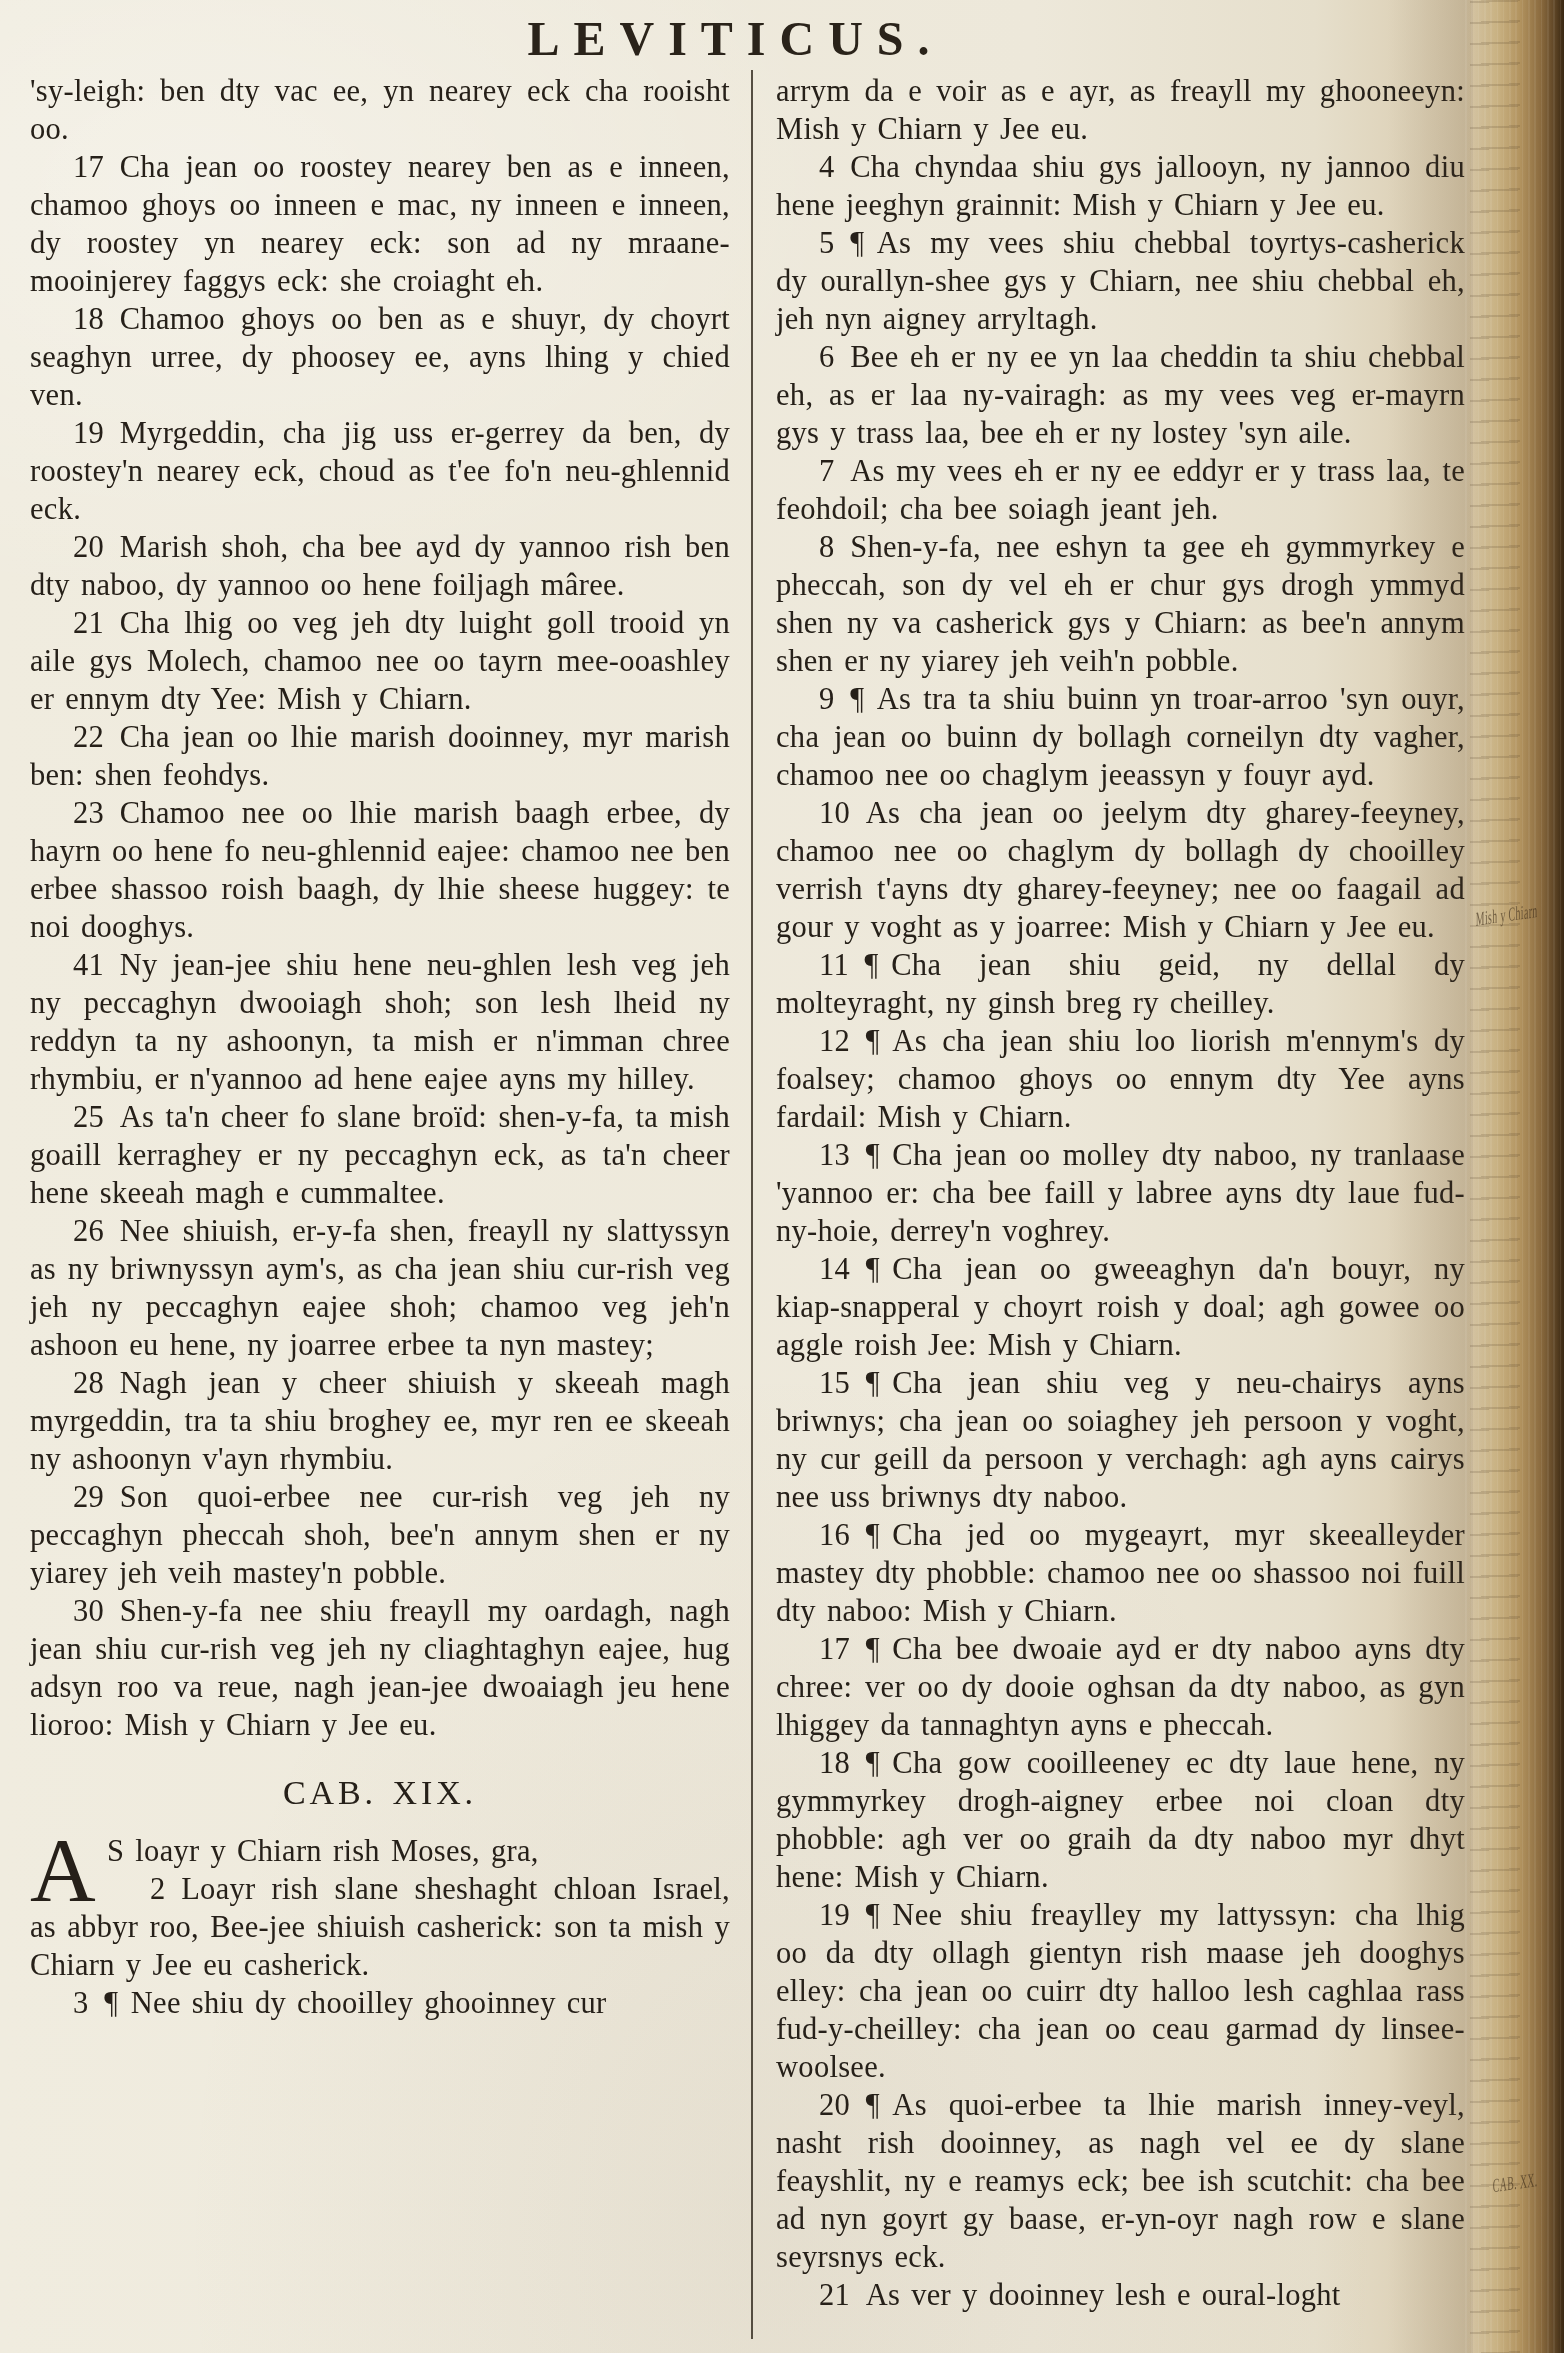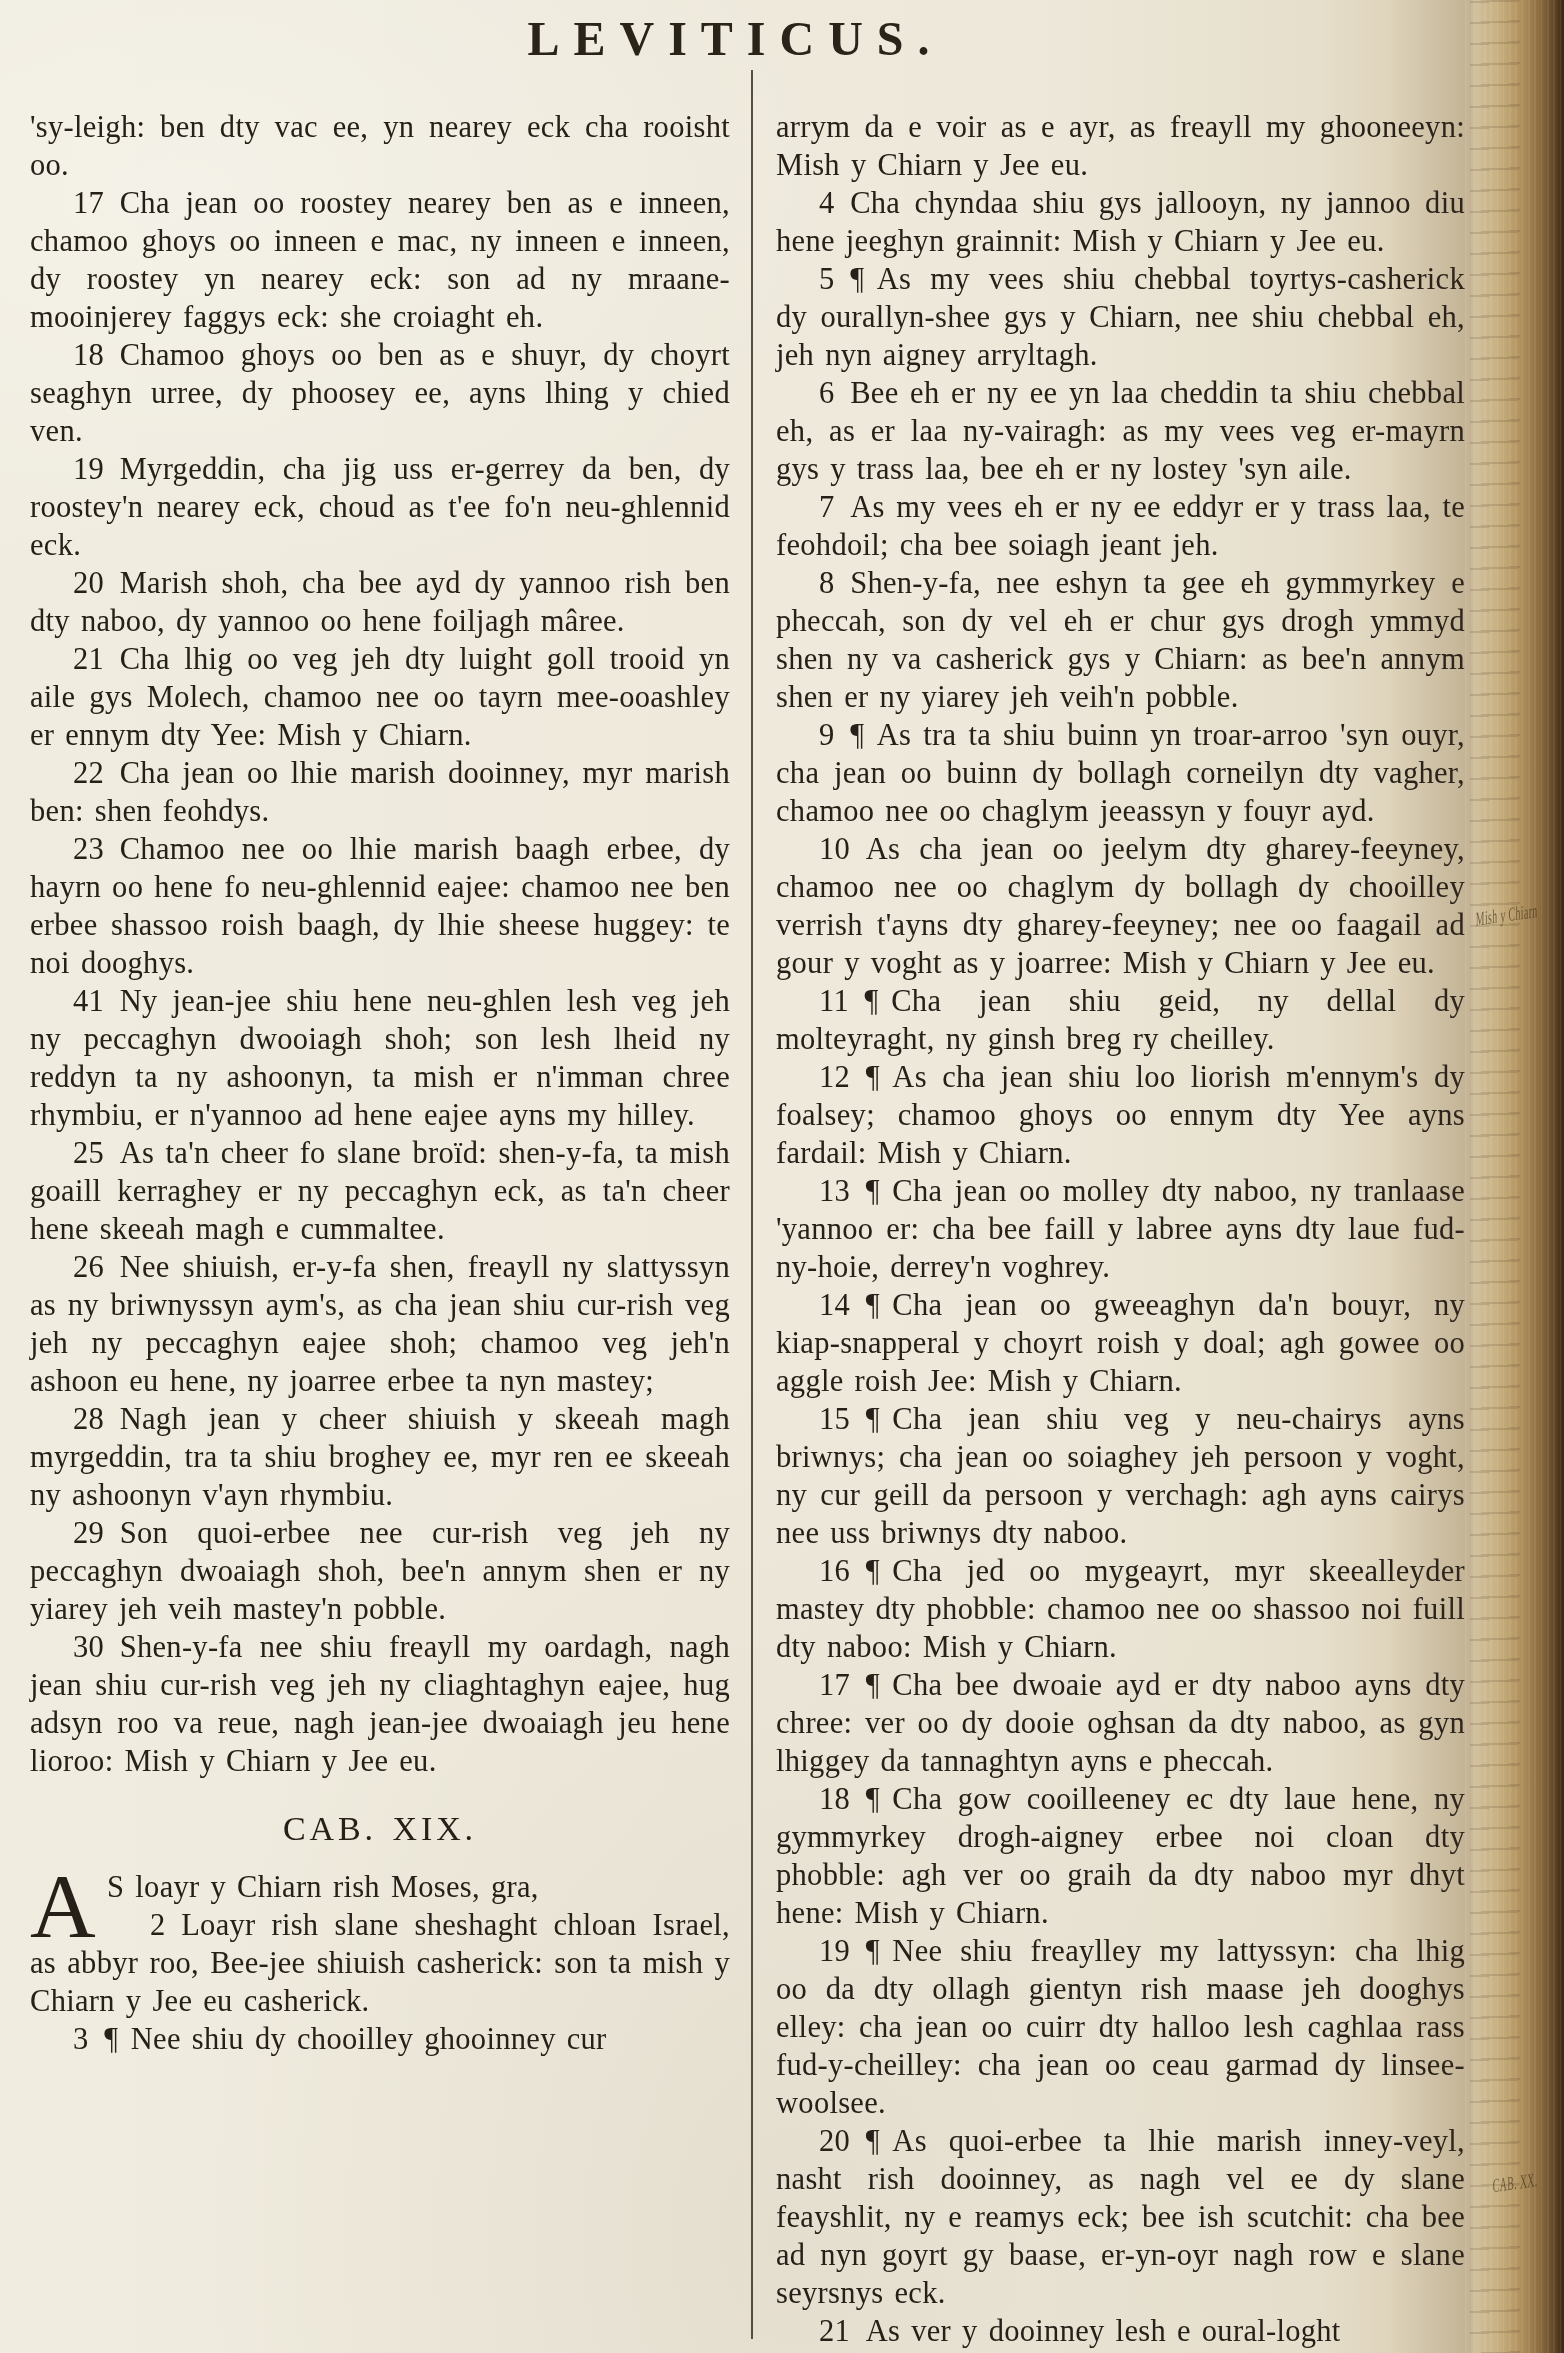--- a/index.html
+++ b/index.html
@@ -34,21 +34,20 @@
     opacity: 0.85;
   }
   .col {
     position: absolute;
     top: 72px;
     text-align: justify;
     font-size: 30.5px;
     line-height: 38px;
     word-spacing: 3.1px;
     letter-spacing: 0.3px;
-    margin-top: 36px;
   }
   .col-left  { left: 30px;  width: 700px; }
   .col-right { left: 776px; width: 689px; }
   .para { margin: 0; }
   .verse { text-indent: 43px; }
   .cont  { text-indent: 0; }
   .vnum    { margin-right: 15.6px; }
   .pilcrow { margin-right: 12.5px; }
   .chapter-heading {
     text-align: center;
@@ -133,21 +132,21 @@
       <p class="para verse"><span class="vnum">18</span><span>Chamoo ghoys oo ben as e shuyr, dy choyrt seaghyn urree, dy phoosey ee, ayns lhing y chied ven.</span></p>
       <p class="para verse"><span class="vnum">19</span><span>Myrgeddin, cha jig uss er-gerrey da ben, dy roostey'n nearey eck, choud as t'ee fo'n neu-ghlennid eck.</span></p>
       <p class="para verse"><span class="vnum">20</span><span>Marish shoh, cha bee ayd dy yannoo rish ben dty naboo, dy yannoo oo hene foiljagh mâree.</span></p>
       <p class="para verse"><span class="vnum">21</span><span>Cha lhig oo veg jeh dty luight goll trooid yn aile gys Molech, chamoo nee oo tayrn mee-ooashley er ennym dty Yee: Mish y Chiarn.</span></p>
       <p class="para verse"><span class="vnum">22</span><span>Cha jean oo lhie marish dooinney, myr marish ben: shen feohdys.</span></p>
       <p class="para verse"><span class="vnum">23</span><span>Chamoo nee oo lhie marish baagh erbee, dy hayrn oo hene fo neu-ghlennid eajee: chamoo nee ben erbee shassoo roish baagh, dy lhie sheese huggey: te noi dooghys.</span></p>
       <p class="para verse"><span class="vnum">41</span><span>Ny jean-jee shiu hene neu-ghlen lesh veg jeh ny peccaghyn dwooiagh shoh; son lesh lheid ny reddyn ta ny ashoonyn, ta mish er n'imman chree rhymbiu, er n'yannoo ad hene eajee ayns my hilley.</span></p>
       <p class="para verse"><span class="vnum">25</span><span>As ta'n cheer fo slane broïd: shen-y-fa, ta mish goaill kerraghey er ny peccaghyn eck, as ta'n cheer hene skeeah magh e cummaltee.</span></p>
       <p class="para verse"><span class="vnum">26</span><span>Nee shiuish, er-y-fa shen, freayll ny slattyssyn as ny briwnyssyn aym's, as cha jean shiu cur-rish veg jeh ny peccaghyn eajee shoh; chamoo veg jeh'n ashoon eu hene, ny joarree erbee ta nyn mastey;</span></p>
       <p class="para verse"><span class="vnum">28</span><span>Nagh jean y cheer shiuish y skeeah magh myrgeddin, tra ta shiu broghey ee, myr ren ee skeeah ny ashoonyn v'ayn rhymbiu.</span></p>
-      <p class="para verse"><span class="vnum">29</span><span>Son quoi-erbee nee cur-rish veg jeh ny peccaghyn dwoaiagh shoh, bee'n annym shen er ny yiarey jeh veih mastey'n pobble.</span></p>
+      <p class="para verse"><span class="vnum">29</span><span>Son quoi-erbee nee cur-rish veg jeh ny peccaghyn pheccah shoh, bee'n annym shen er ny yiarey jeh veih mastey'n pobble.</span></p>
       <p class="para verse"><span class="vnum">30</span><span>Shen-y-fa nee shiu freayll my oardagh, nagh jean shiu cur-rish veg jeh ny cliaghtaghyn eajee, hug adsyn roo va reue, nagh jean-jee dwoaiagh jeu hene lioroo: Mish y Chiarn y Jee eu.</span></p>
       <div class="chapter-heading">CAB. XIX.</div>
       <p class="para verse dropcap-para"><span class="dropcap">A</span><span>S loayr y Chiarn rish Moses, gra,</span></p>
       <p class="para verse"><span class="vnum">2</span><span>Loayr rish slane sheshaght chloan Israel, as abbyr roo, Bee-jee shiuish casherick: son ta mish y Chiarn y Jee eu casherick.</span></p>
       <p class="para verse"><span class="vnum">3</span><span class="pilcrow">¶</span><span>Nee shiu dy chooilley ghooinney cur</span></p>
     </div>
 
   <div class="col col-right" id="col-right">
       <p class="para cont"><span>arrym da e voir as e ayr, as freayll my ghooneeyn: Mish y Chiarn y Jee eu.</span></p>
       <p class="para verse"><span class="vnum">4</span><span>Cha chyndaa shiu gys jallooyn, ny jannoo diu hene jeeghyn grainnit: Mish y Chiarn y Jee eu.</span></p>

